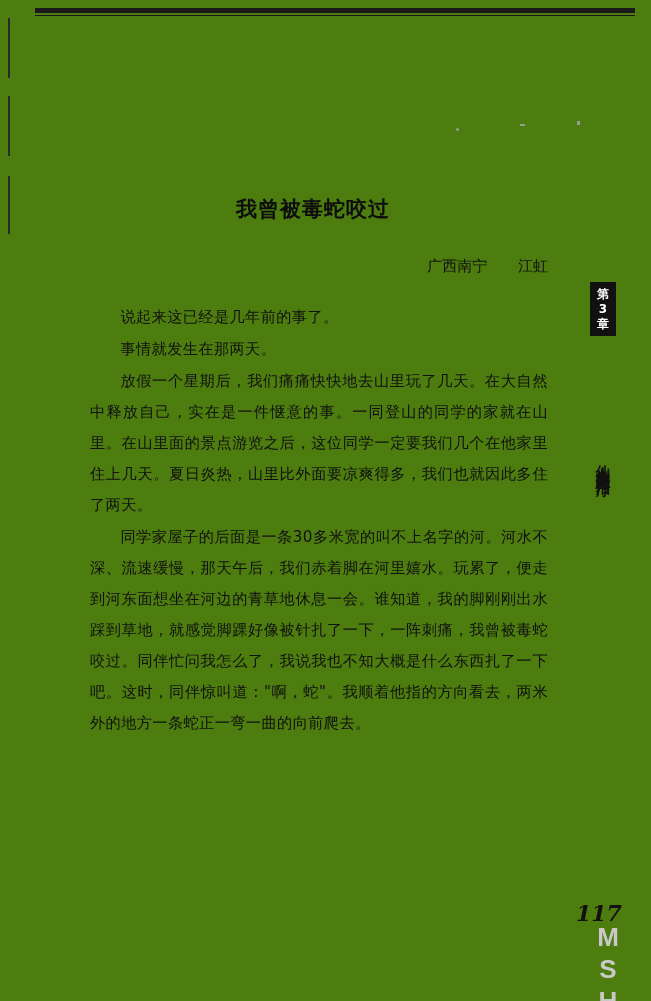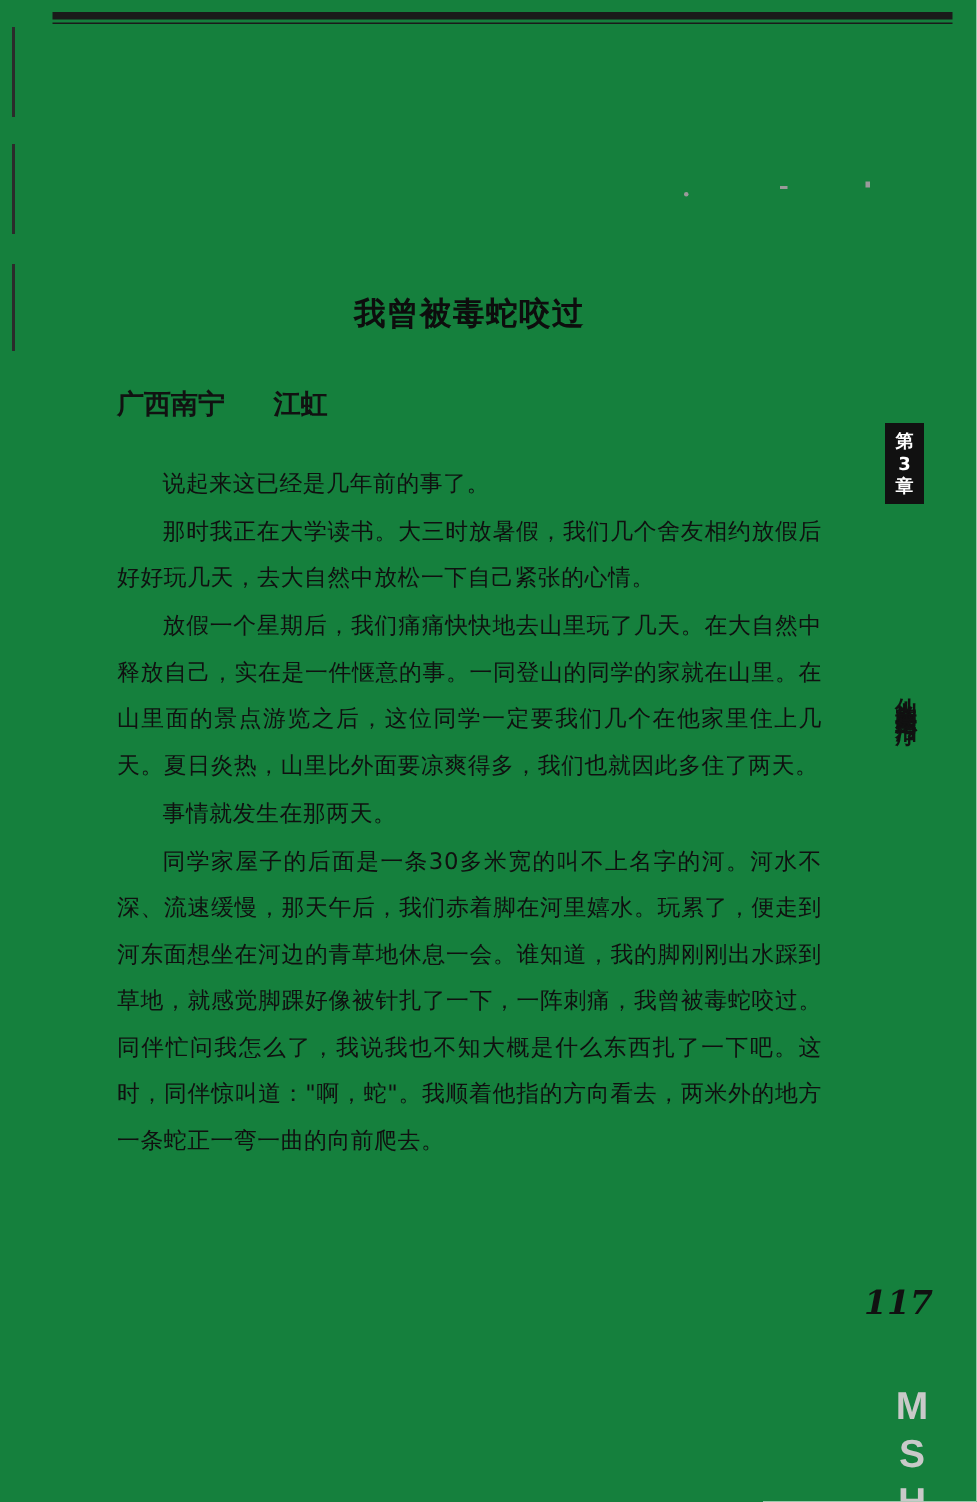--- a/index.html
+++ b/index.html
@@ -13,21 +13,21 @@
     position: relative;
     overflow: hidden;
     font-family: "DejaVu Sans", sans-serif;
     color: #111;
   }
 
   
   #page {
     position: absolute;
     inset: 0;
-    background: #15803d;
+    background: #4d7c0f;
   }
 
   
   .top-rule {
     position: absolute;
     top: 8px;
     left: 35px;
     width: 600px;
     height: 5px;
     background: #1a1a1a;
@@ -73,34 +73,34 @@
     text-align: center;
     font-family: "DejaVu Sans", sans-serif;
     font-weight: bold;
     font-size: 21px;
     letter-spacing: 1px;
     color: #0d0d0d;
     margin: 0 0 34px 0;
   }
 
   .byline {
-    text-align: left;
-    font-size: 18px;
-    font-weight: bold;
+    text-align: right;
+    font-size: 15px;
+    font-weight: normal;
     color: #111;
     margin: 0 0 26px 0;
   }
   .byline .city { margin-right: 26px; }
 
   .para {
     font-size: 15.2px;
     line-height: 31px;
     text-align: justify;
     text-indent: 2em;
-    margin: 0 0 1px 0;
+    margin: 0 0 1px 12px;
     color: #101010;
     letter-spacing: 0.4px;
   }
 
   
   .chapter-tab {
     position: absolute;
     top: 282px;
     left: 586px;
     width: 34px;
@@ -131,21 +131,21 @@
     letter-spacing: 2px;
     color: #111;
     height: 230px;
     display: inline-block;
   }
 
   
   .page-number {
     position: absolute;
     left: 576px;
-    top: 856px;
+    top: 900px;
     font-family: "DejaVu Serif", serif;
     font-style: italic;
     font-weight: bold;
     font-size: 22px;
     color: #111;
   }
 
   
   .watermark {
     position: absolute;
@@ -179,23 +179,22 @@
 
   <div class="article">
     <h1 class="article-title">我曾被毒蛇咬过</h1>
 
     <div class="byline">
       <span class="city">广西南宁</span>
       <span>江虹</span>
     </div>
 
     <p class="para">说起来这已经是几年前的事了。</p>
-    <p class="para">那时我正在大学读书。大三时放暑假，我们几个舍友相约放假后好好玩几天，去大自然中放松一下自己紧张的心情。</p>
+    <p class="para">事情就发生在那两天。</p>
     <p class="para">放假一个星期后，我们痛痛快快地去山里玩了几天。在大自然中释放自己，实在是一件惬意的事。一同登山的同学的家就在山里。在山里面的景点游览之后，这位同学一定要我们几个在他家里住上几天。夏日炎热，山里比外面要凉爽得多，我们也就因此多住了两天。</p>
-    <p class="para">事情就发生在那两天。</p>
     <p class="para">同学家屋子的后面是一条30多米宽的叫不上名字的河。河水不深、流速缓慢，那天午后，我们赤着脚在河里嬉水。玩累了，便走到河东面想坐在河边的青草地休息一会。谁知道，我的脚刚刚出水踩到草地，就感觉脚踝好像被针扎了一下，一阵刺痛，我曾被毒蛇咬过。同伴忙问我怎么了，我说我也不知大概是什么东西扎了一下吧。这时，同伴惊叫道："啊，蛇"。我顺着他指的方向看去，两米外的地方一条蛇正一弯一曲的向前爬去。</p>
   </div>
 
   <div class="chapter-tab">
     <div class="chapter-badge">
       <span>第</span>
       <span>3</span>
       <span>章</span>
     </div>
     <div class="chapter-vert">仙人掌的药用与治疗</div>

